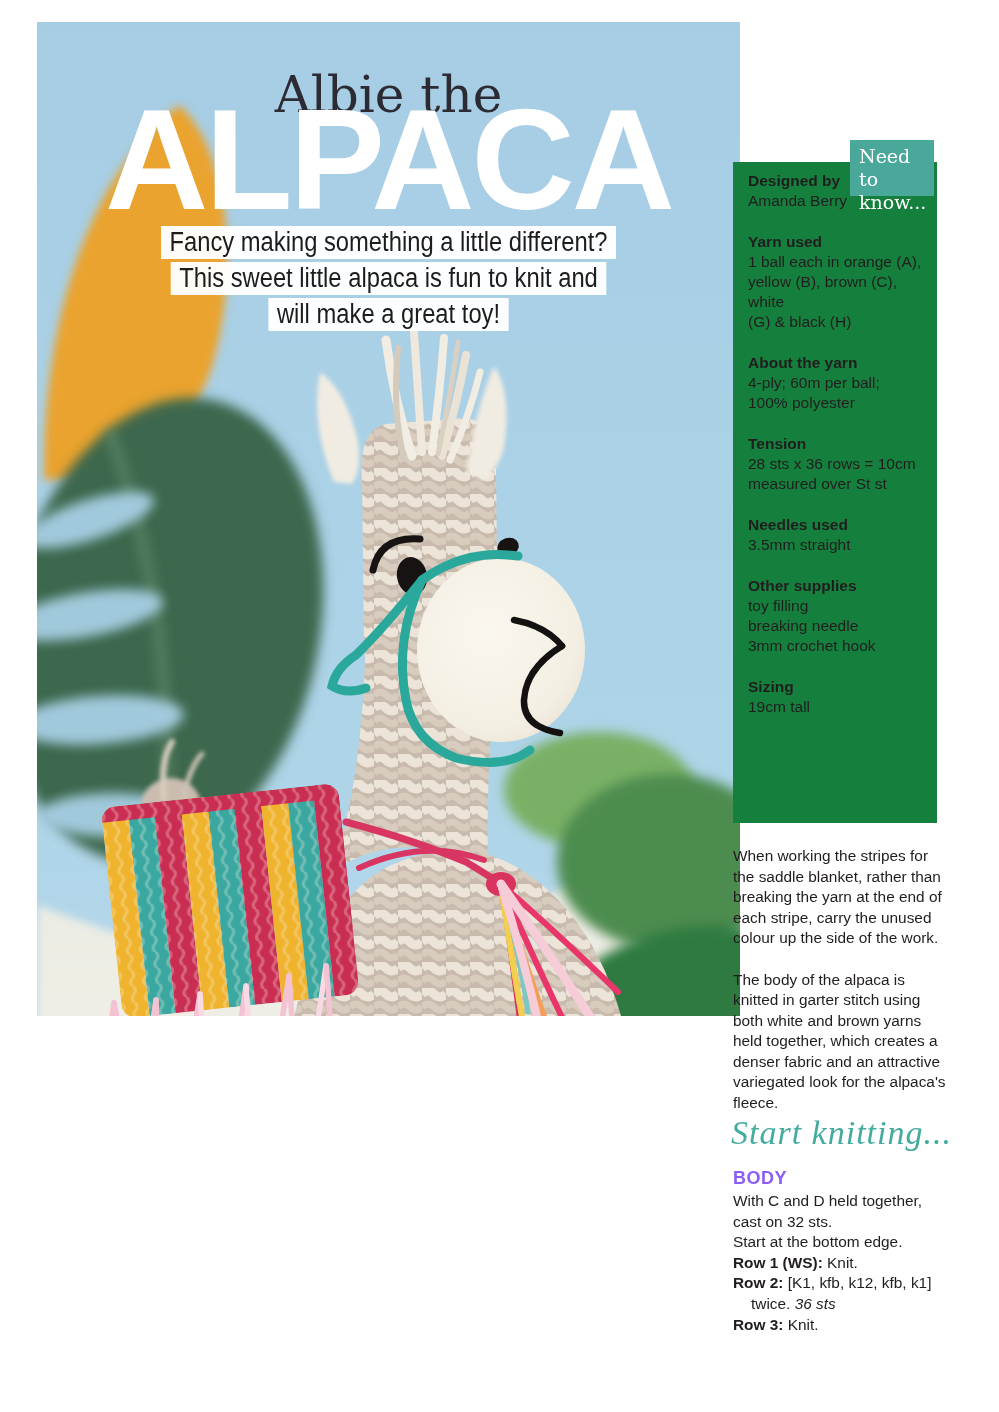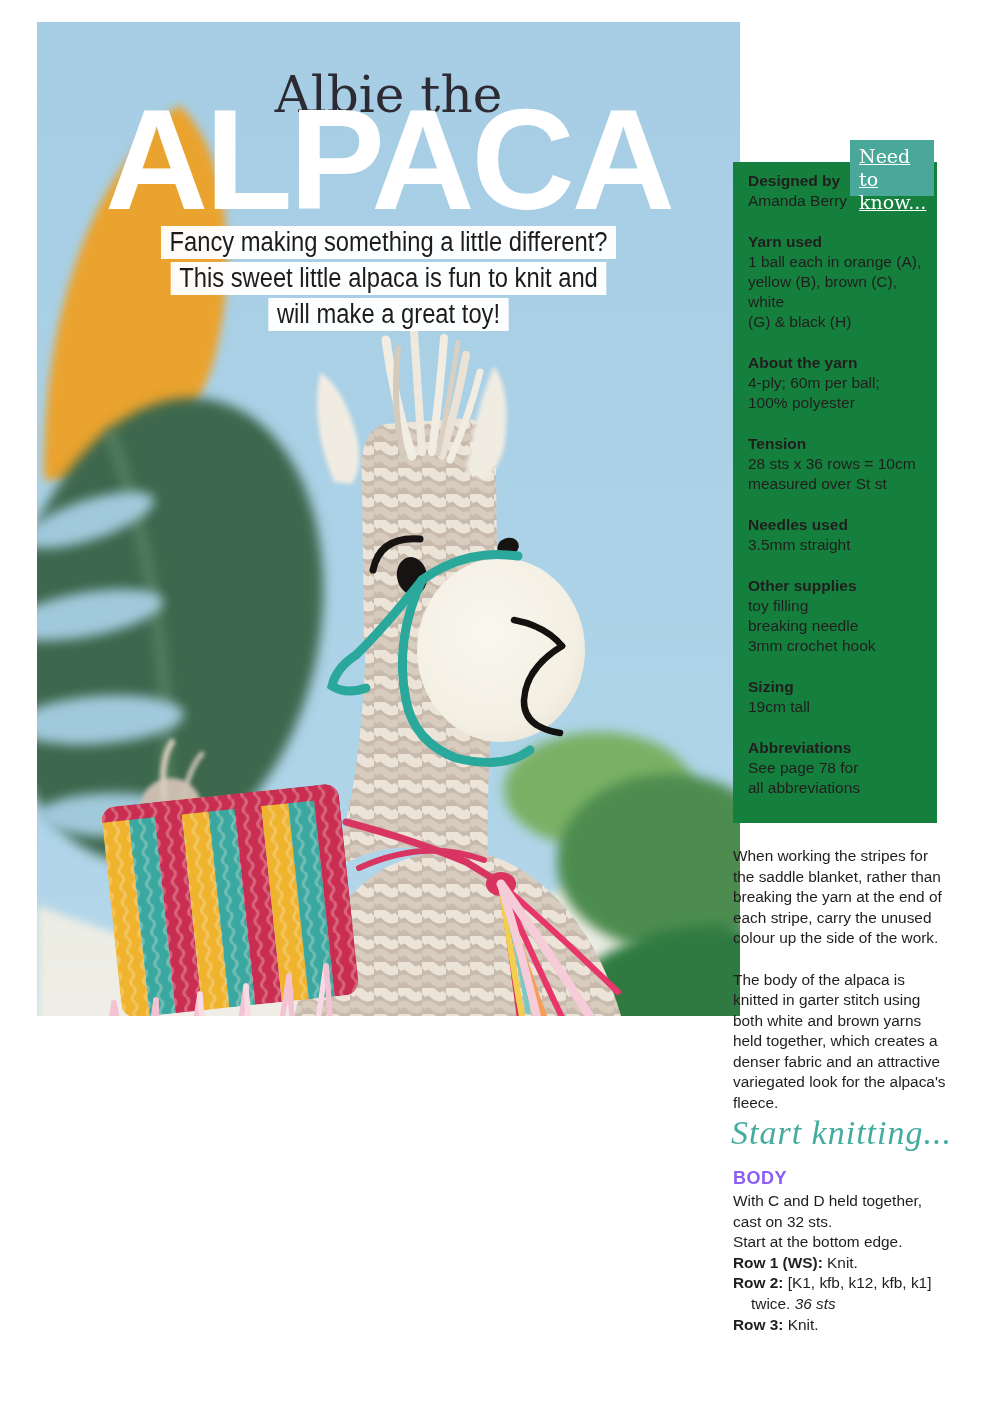--- a/index.html
+++ b/index.html
@@ -34,21 +34,21 @@
   .photo-footer{
     position:absolute;left:38px;top:1336px;display:flex;align-items:baseline;gap:32px;text-align:center;
   }
   .page-number{font-size:19px;font-weight:bold;color:#2e2b2b;}
   .website{font-size:15.5px;color:#413e3c;}
   
   .need-box{
     position:absolute;left:850px;top:140px;width:84px;height:56px;
     background:#4aa89b;color:#ffffff;z-index:3;
     font-family:"DejaVu Serif","Liberation Serif",serif;
-    font-size:19px;line-height:23px;padding:5px 0 5px 9px;box-sizing:border-box;text-decoration:underline;
+    font-size:19px;line-height:23px;padding:5px 0 5px 9px;box-sizing:border-box;
   }
   .sidebar{
     position:absolute;left:733px;top:162px;width:204px;height:661px;
     background:#15803d;box-sizing:border-box;padding:9px 12px 0 15px;z-index:2;
   }
   .ntk-section{margin-bottom:21px;}
   .ntk-heading{font-size:15.5px;font-weight:bold;line-height:20px;color:#211d1e;}
   .ntk-line{font-size:15.5px;line-height:20px;color:#211d1e;}
   .notes{position:absolute;left:733px;top:846px;width:216px;}
   .notes p{margin:0 0 21px 0;font-size:15.4px;line-height:20.5px;color:#211d1e;}
@@ -323,25 +323,20 @@
         <div class="ntk-section">
           <div class="ntk-heading">Other supplies</div>
           <div class="ntk-line">toy filling</div>
           <div class="ntk-line">breaking needle</div>
           <div class="ntk-line">3mm crochet hook</div>
         </div>
         <div class="ntk-section">
           <div class="ntk-heading">Sizing</div>
           <div class="ntk-line">19cm tall</div>
         </div>
-        <div class="ntk-section">
-          <div class="ntk-heading">Abbreviations</div>
-          <div class="ntk-line">See page 78 for</div>
-          <div class="ntk-line">all abbreviations</div>
-        </div>
       </div>
   </div>
 
   <div class="notes">
     <p>When working the stripes for the saddle blanket, rather than breaking the yarn at the end of each stripe, carry the unused colour up the side of the work.</p>
     <p>The body of the alpaca is knitted in garter stitch using both white and brown yarns held together, which creates a denser fabric and an attractive variegated look for the alpaca's fleece.</p>
   </div>
 
   <div class="script-heading">Start knitting...</div>
 

